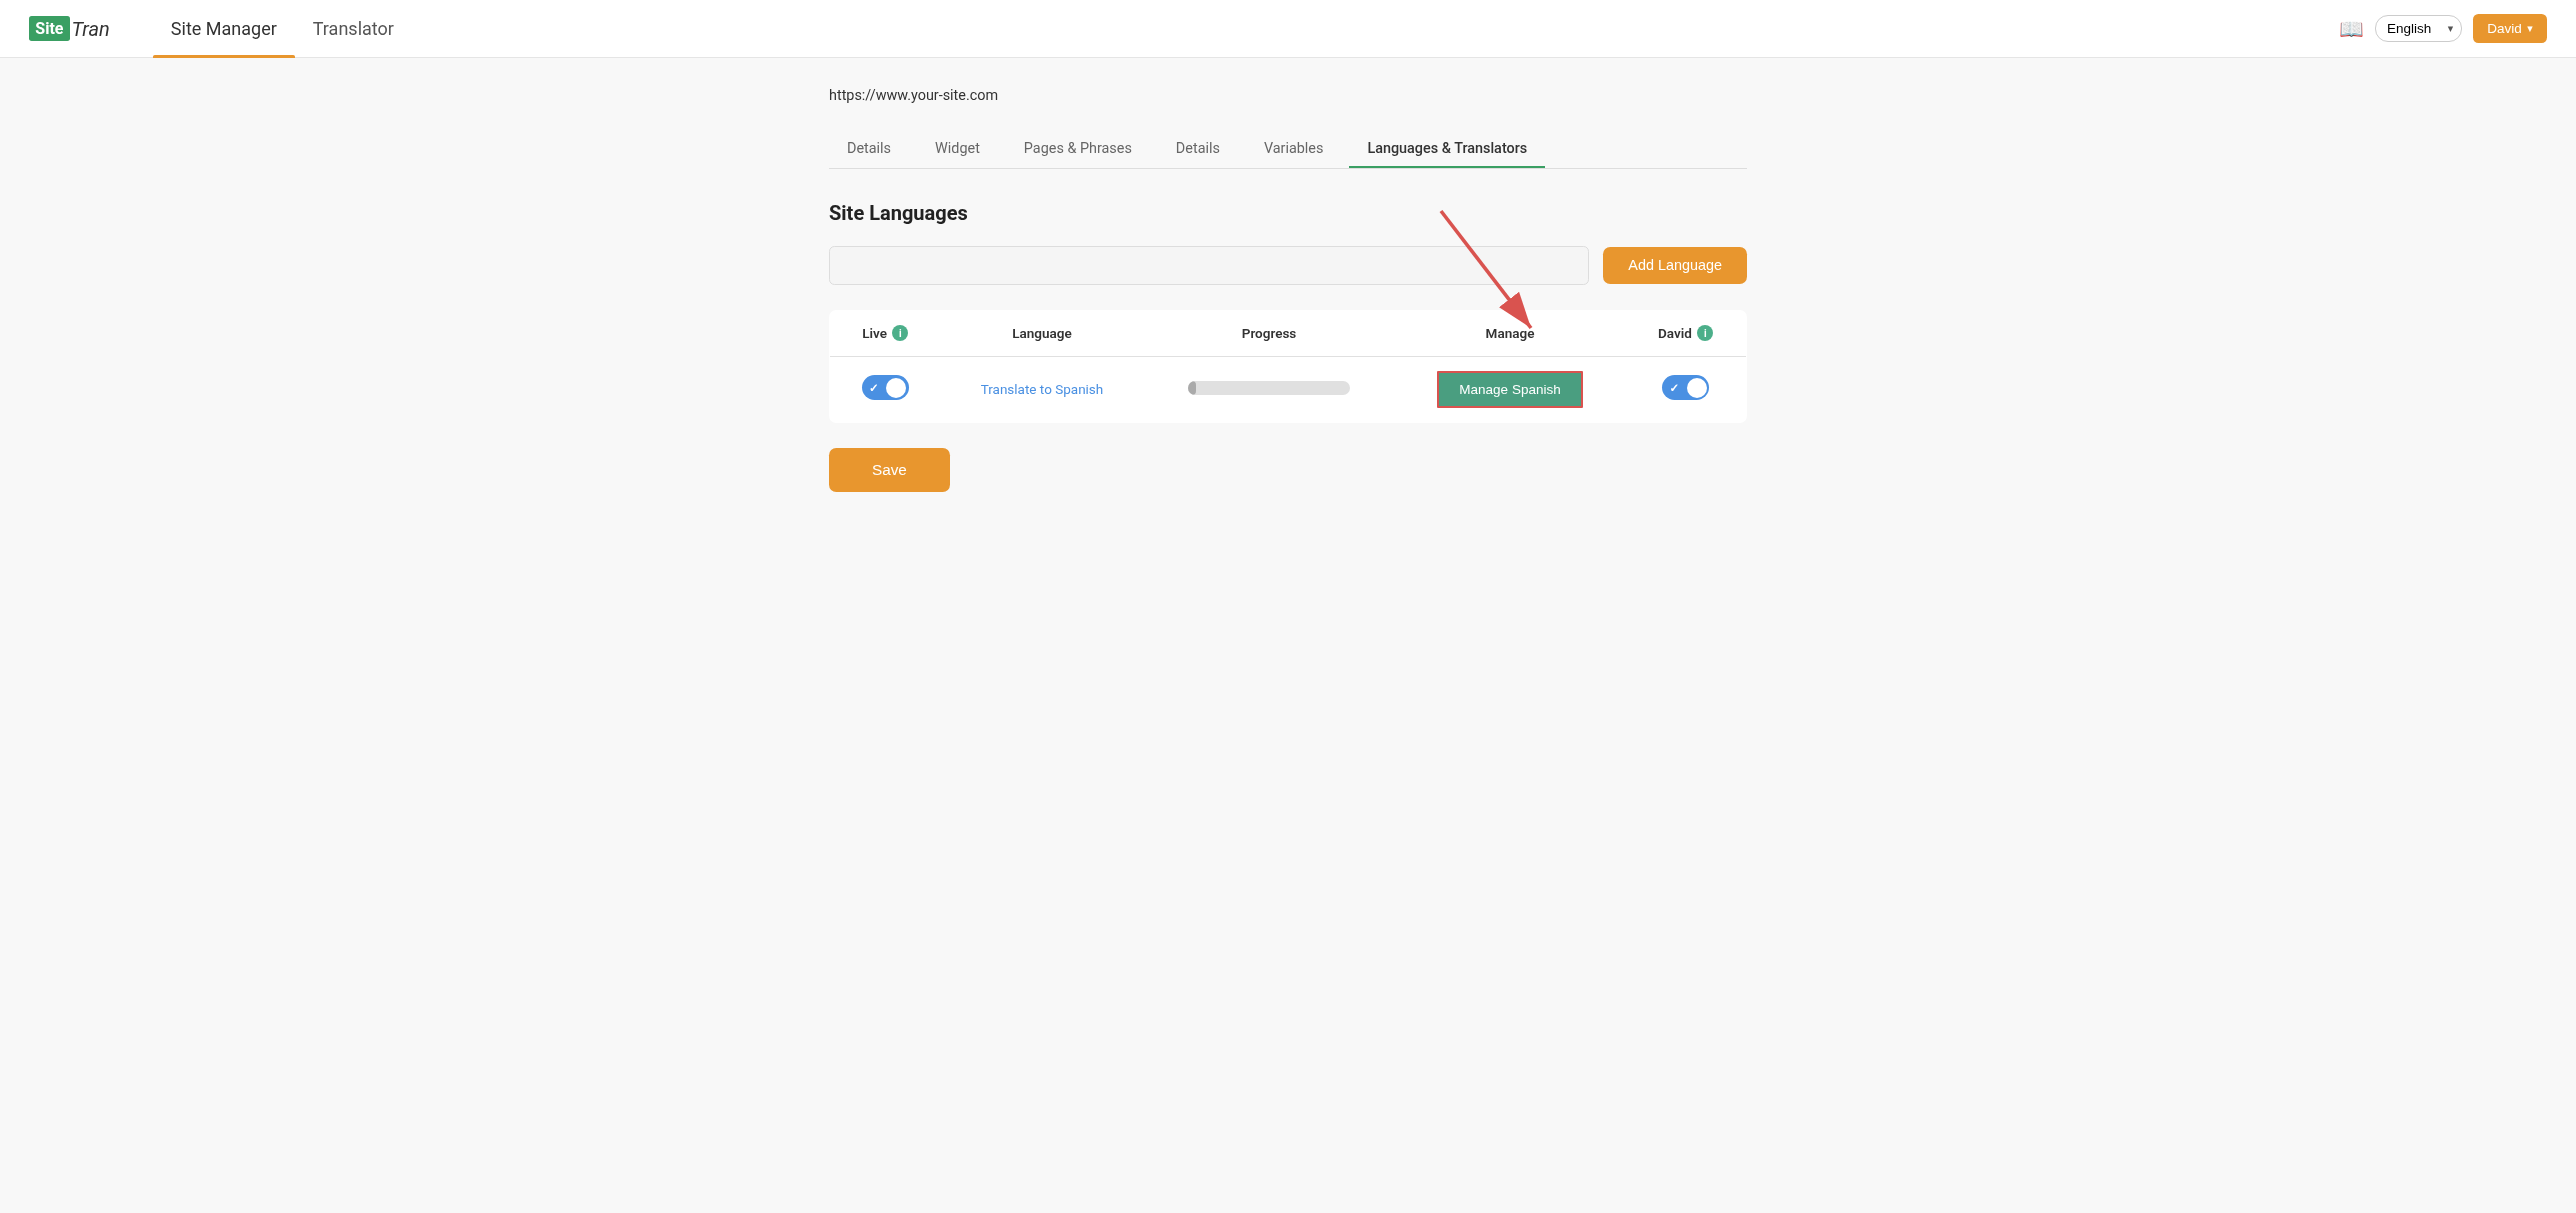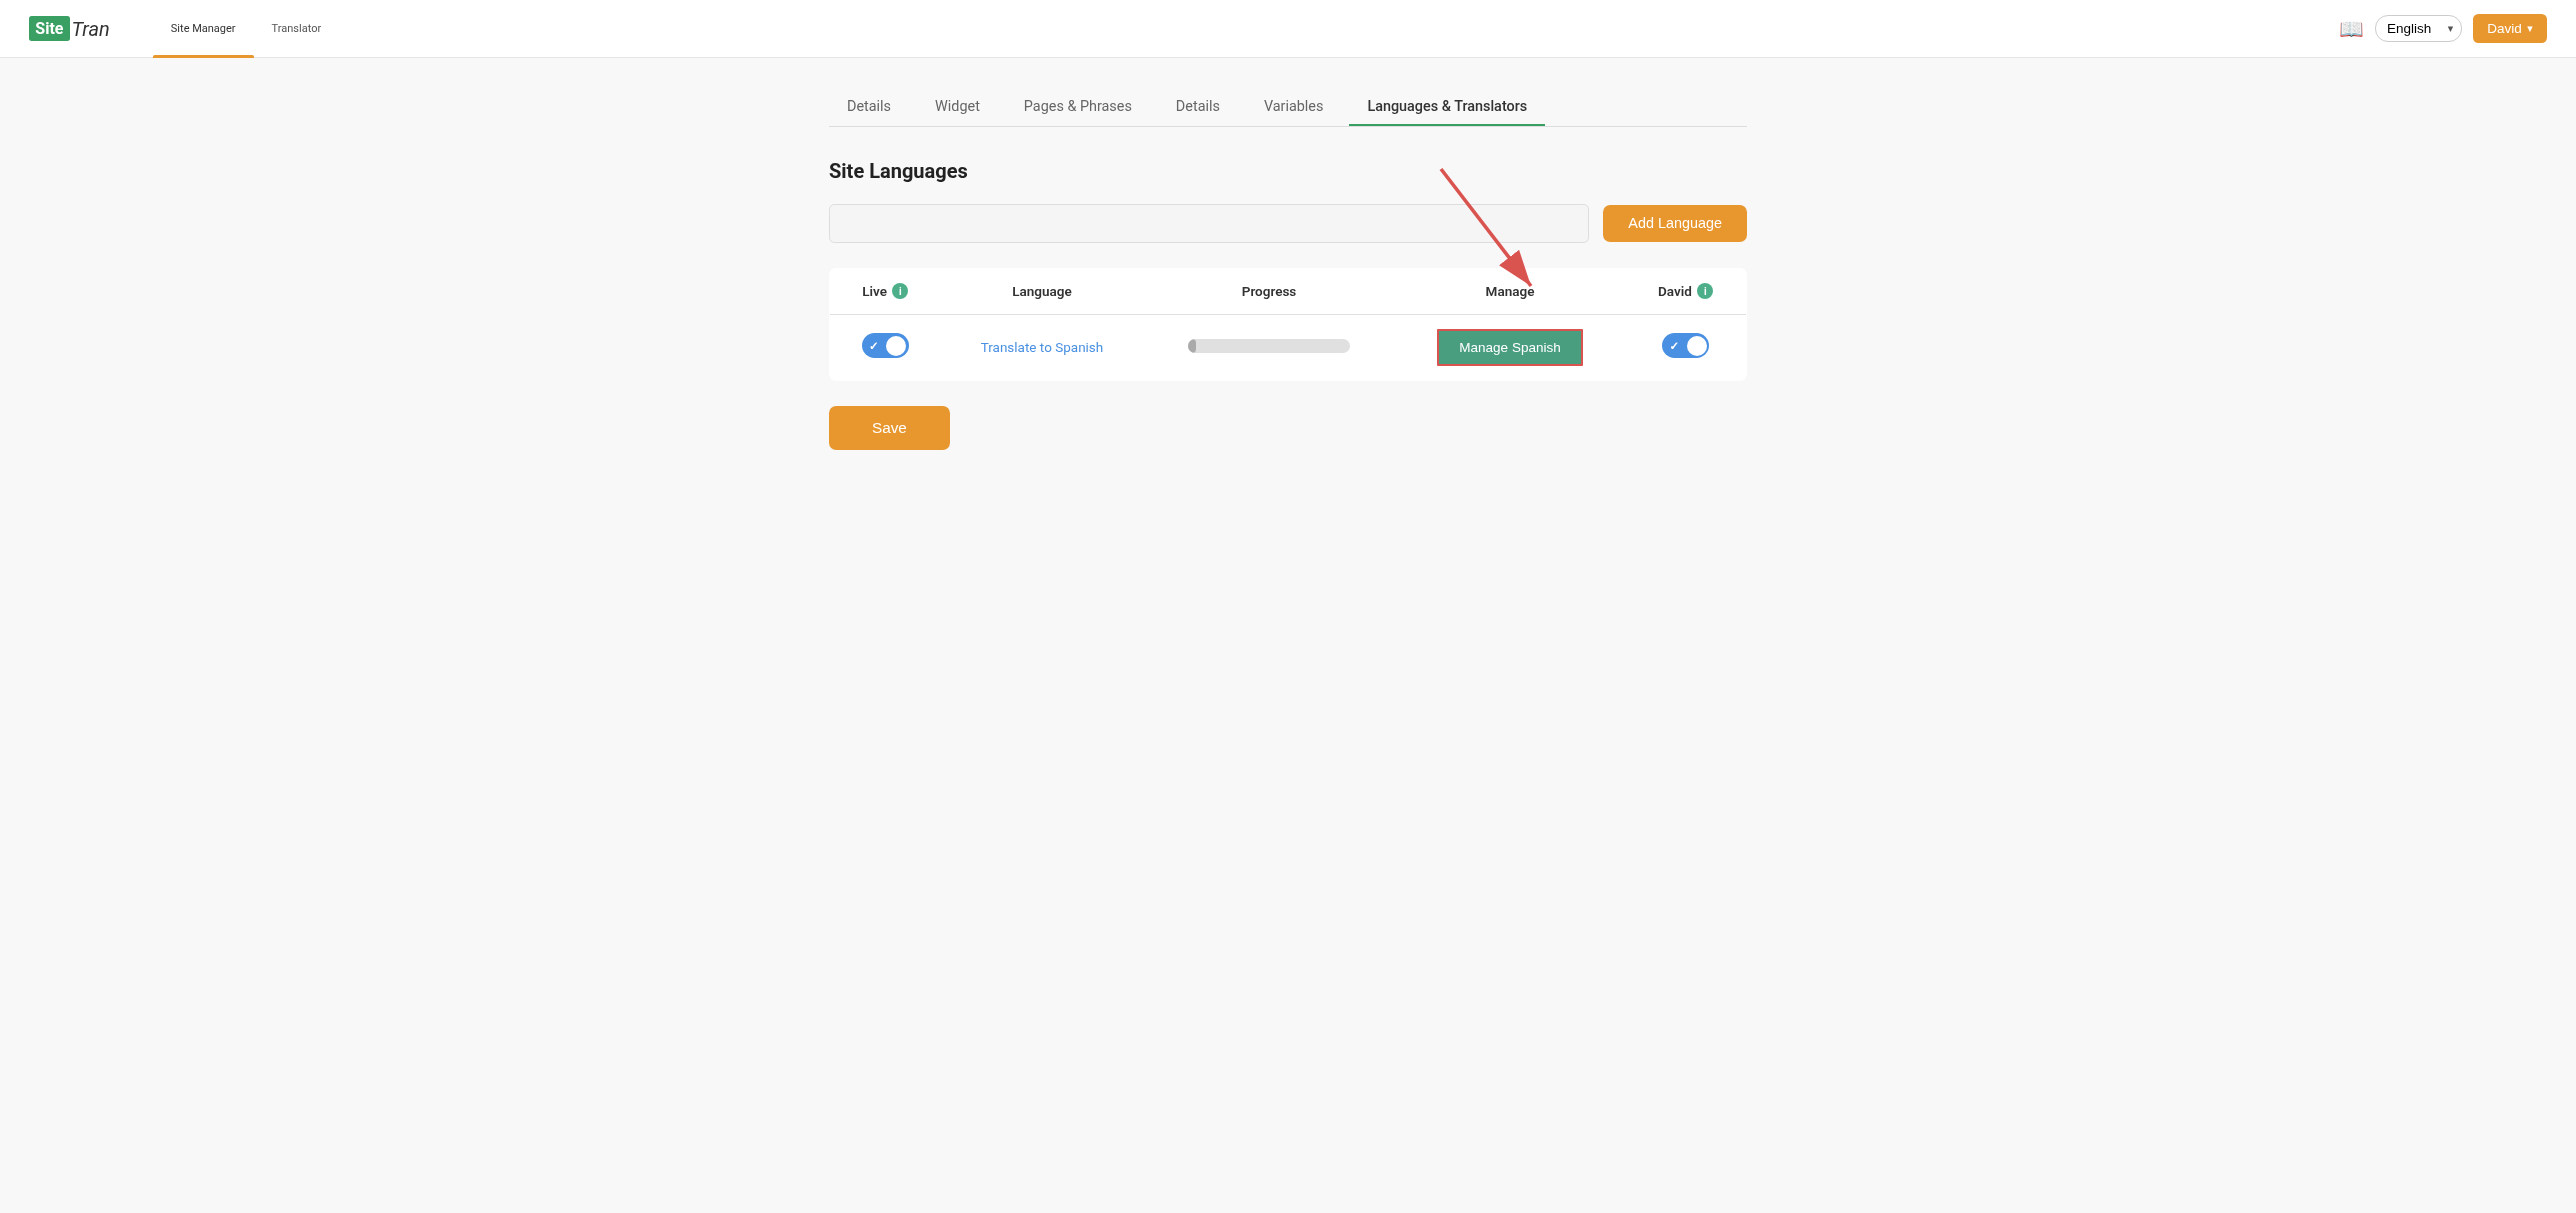--- a/index.html
+++ b/index.html
@@ -38,21 +38,21 @@
     }
     .nav-tabs {
       display: flex;
       align-items: stretch;
       height: 58px;
     }
     .nav-tab {
       display: flex;
       align-items: center;
       padding: 0 18px;
-      font-size: 11px;
+      font-size: 18px;
       color: #555;
       cursor: pointer;
       position: relative;
       text-decoration: none;
     }
     .nav-tab.active {
       color: #333;
     }
     .nav-tab.active::after {
       content: '';
@@ -359,20 +359,21 @@
         <option>French</option>
         <option>German</option>
       </select>
     </div>
     <button class="user-btn">David</button>
   </div>
 </div>
 
 <div class="main">
 
+  <div class="site-url">https://www.your-site.com</div>
 
   
   <div class="sub-tabs">
     <div class="sub-tab">
       <span>Details</span>
     </div>
     <div class="sub-tab">
       <span>Widget</span>
     </div>
     <div class="sub-tab">

